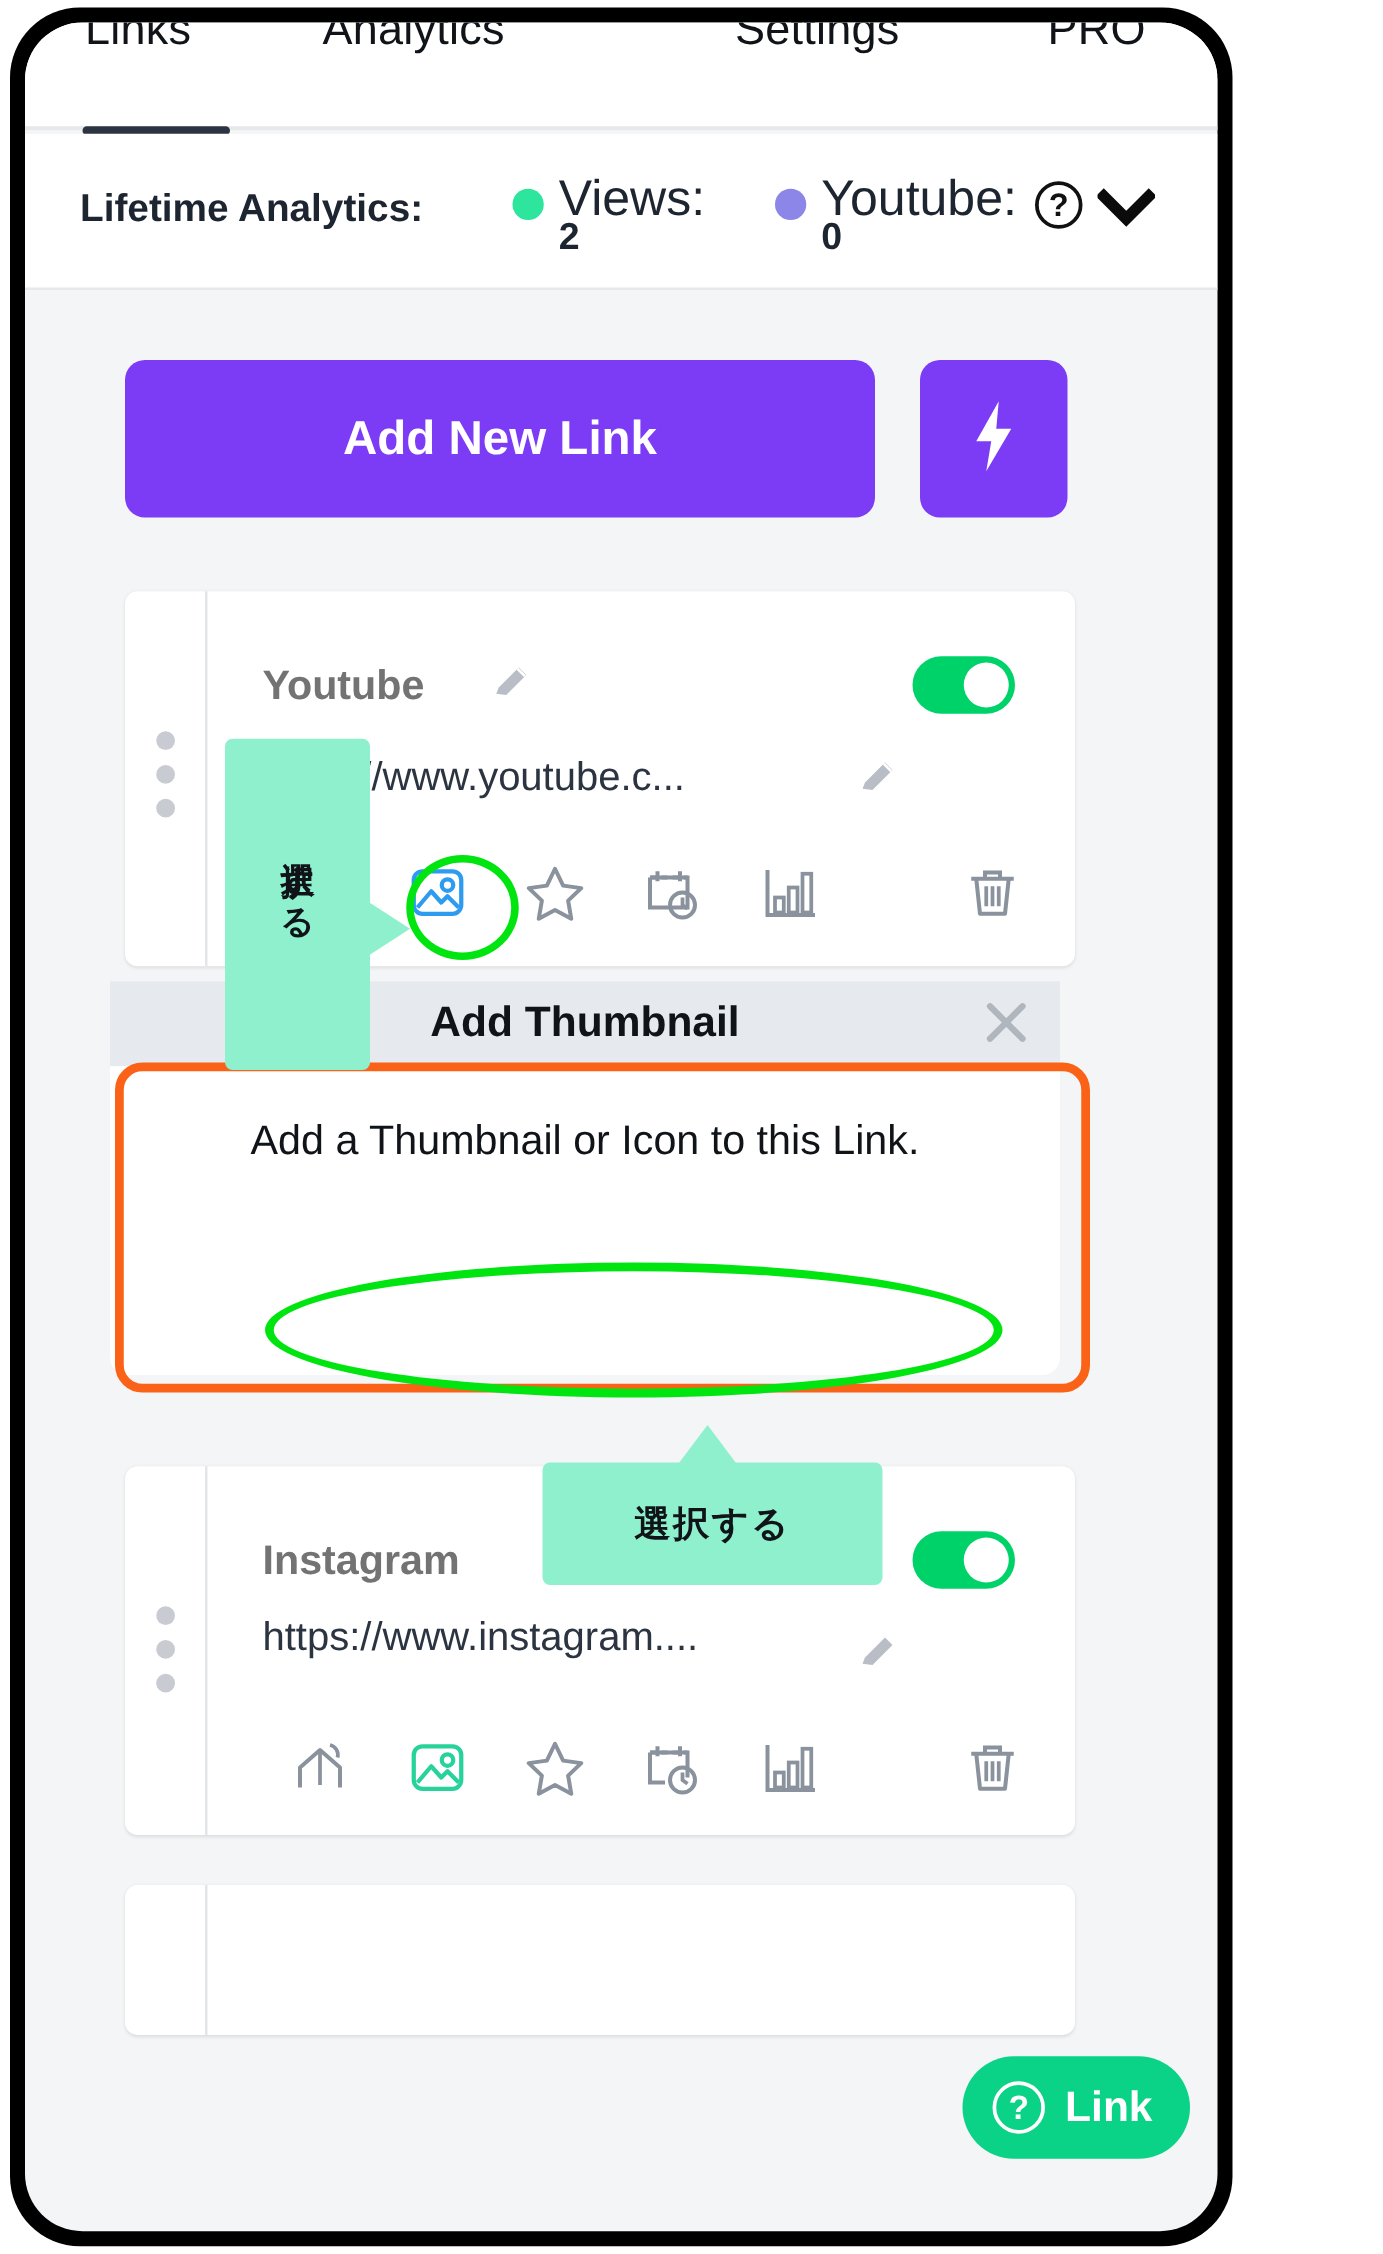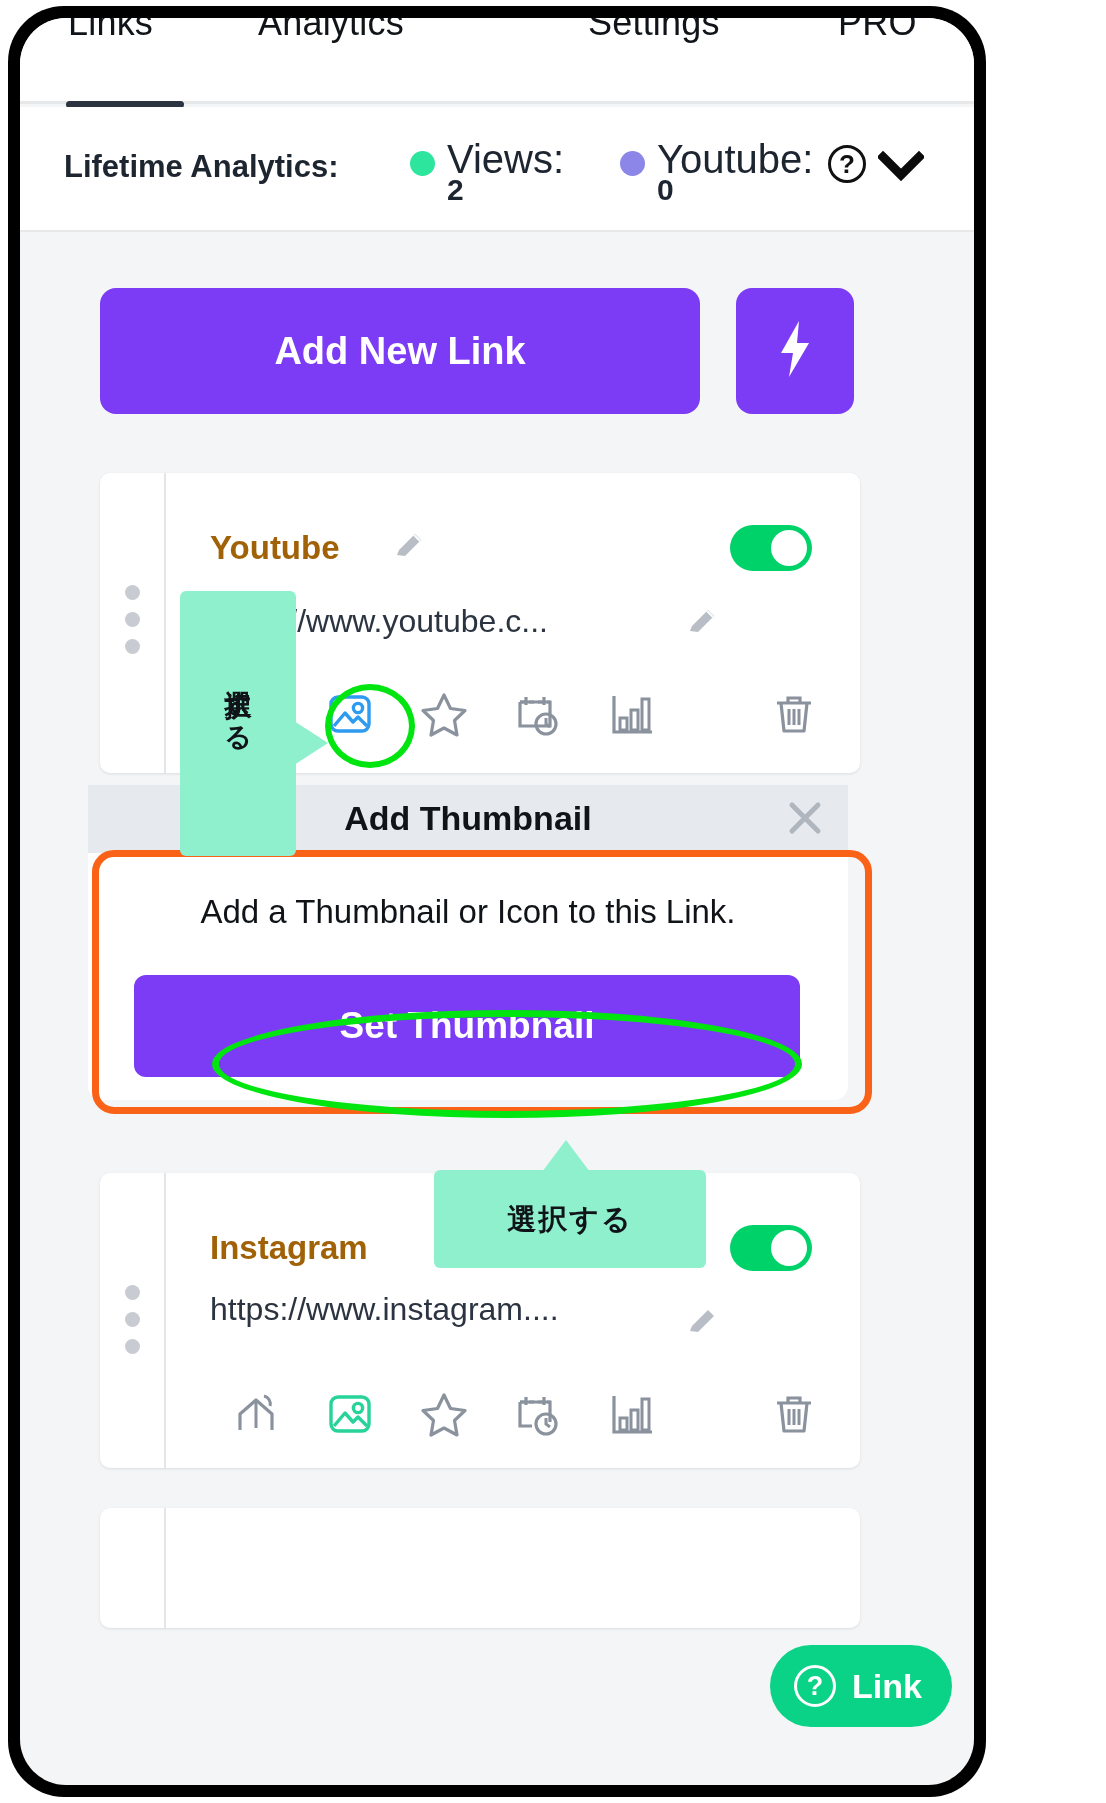--- a/index.html
+++ b/index.html
@@ -132,21 +132,21 @@
   .drag-dots {
     position: absolute; left: 25px;
     width: 16px;
   }
   .drag-dots span {
     display: block; width: 15px; height: 15px;
     border-radius: 50%; background: #c8ccd2; margin-bottom: 12px;
   }
   .card-title {
     position: absolute; left: 110px;
-    font-size: 33px; font-weight: 700; color: #a16207;
+    font-size: 33px; font-weight: 700; color: #737373;
     white-space: nowrap;
   }
   .card-url {
     position: absolute; left: 110px;
     font-size: 32px; color: #2b3440; white-space: nowrap;
   }
   .pencil-icon {
     position: absolute;
     width: 34px; height: 34px;
   }
@@ -408,21 +408,20 @@
       <div id="thumb-header">
         <div id="thumb-header-title">Add Thumbnail</div>
         <div id="thumb-close">
           <svg viewBox="0 0 42 42" width="42" height="42">
               <path d="M8 8 L34 34 M34 8 L8 34" stroke="#b0b6bd" stroke-width="5" stroke-linecap="round"></path>
             </svg>
         </div>
       </div>
       <div id="thumb-body">
         <div id="thumb-desc">Add a Thumbnail or Icon to this Link.</div>
-        <button id="set-thumbnail">Set Thumbnail</button>
       </div>
     </div>
     <div id="orange-box"></div>
     <div id="green-ellipse"></div>
 
     <div class="callout" id="callout-vertical">
       <div class="callout-text">選択する</div>
       <div class="tail"></div>
     </div>
 

